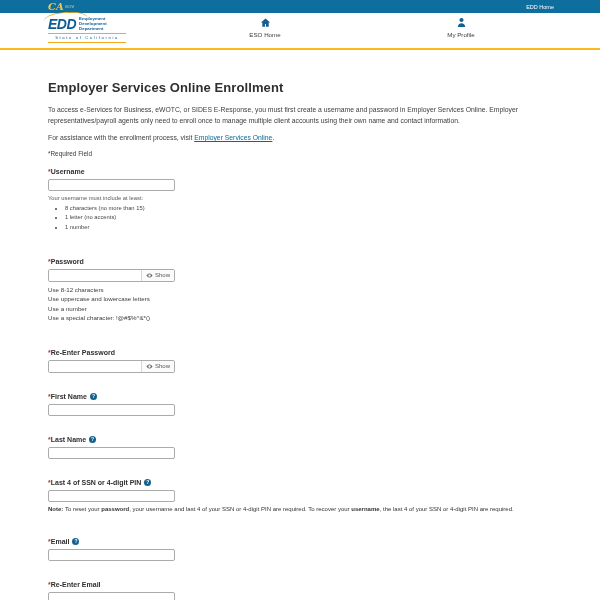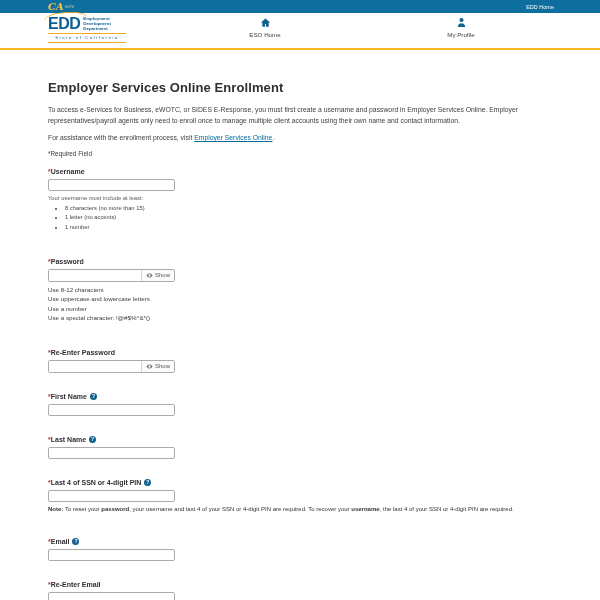--- a/index.html
+++ b/index.html
@@ -13,22 +13,22 @@
                color:#f7c64e; font-size:10px; line-height:10px; }
   .ca-gov { color:#e8d9a8; font-size:4px; margin-left:1px; letter-spacing:.3px; }
   .topbar-link { margin-left:auto; margin-right:46px; color:#ffffff; font-size:5.5px; cursor:pointer; }
 
   
   .header { height:35px; background:#ffffff; position:relative; }
   .edd-logo { position:absolute; left:48px; top:3px; width:80px; cursor:pointer; }
   .edd-row { display:flex; align-items:center; position:relative; }
   .edd-arc { position:absolute; left:-4px; top:-4px; width:44px; height:16px;
              border-top:1.5px solid #f5a81c; border-radius:50%/60%; transform:rotate(-4deg); }
-  .edd-abbr { color:#0d5d94; font-weight:bold; font-size:16px; line-height:14px;
-              letter-spacing:-0.5px; }
+  .edd-abbr { color:#0d5d94; font-weight:bold; font-size:14px; line-height:14px;
+              font-style:italic; letter-spacing:-0.5px; }
   .edd-lines { margin-left:3px; color:#0d5d94; font-size:4.4px; font-weight:bold; line-height:5.2px; }
   .edd-rule { height:1px; background:#f5a81c; margin-top:1.5px; width:78px; }
   .edd-tagline { color:#0d5d94; font-size:4.2px; letter-spacing:1.6px; margin-top:1px; text-align:center; width:78px; }
 
   .hnav-item { position:absolute; top:4px; width:64px; display:flex; flex-direction:column;
                align-items:center; cursor:pointer; }
   .hnav-eso { left:233px; }
   .hnav-profile { left:429px; }
   .hnav-icon { width:11px; height:11px; display:flex; align-items:center; justify-content:center; }
   .hnav-icon svg { width:11px; height:11px; fill:#15618d; }

